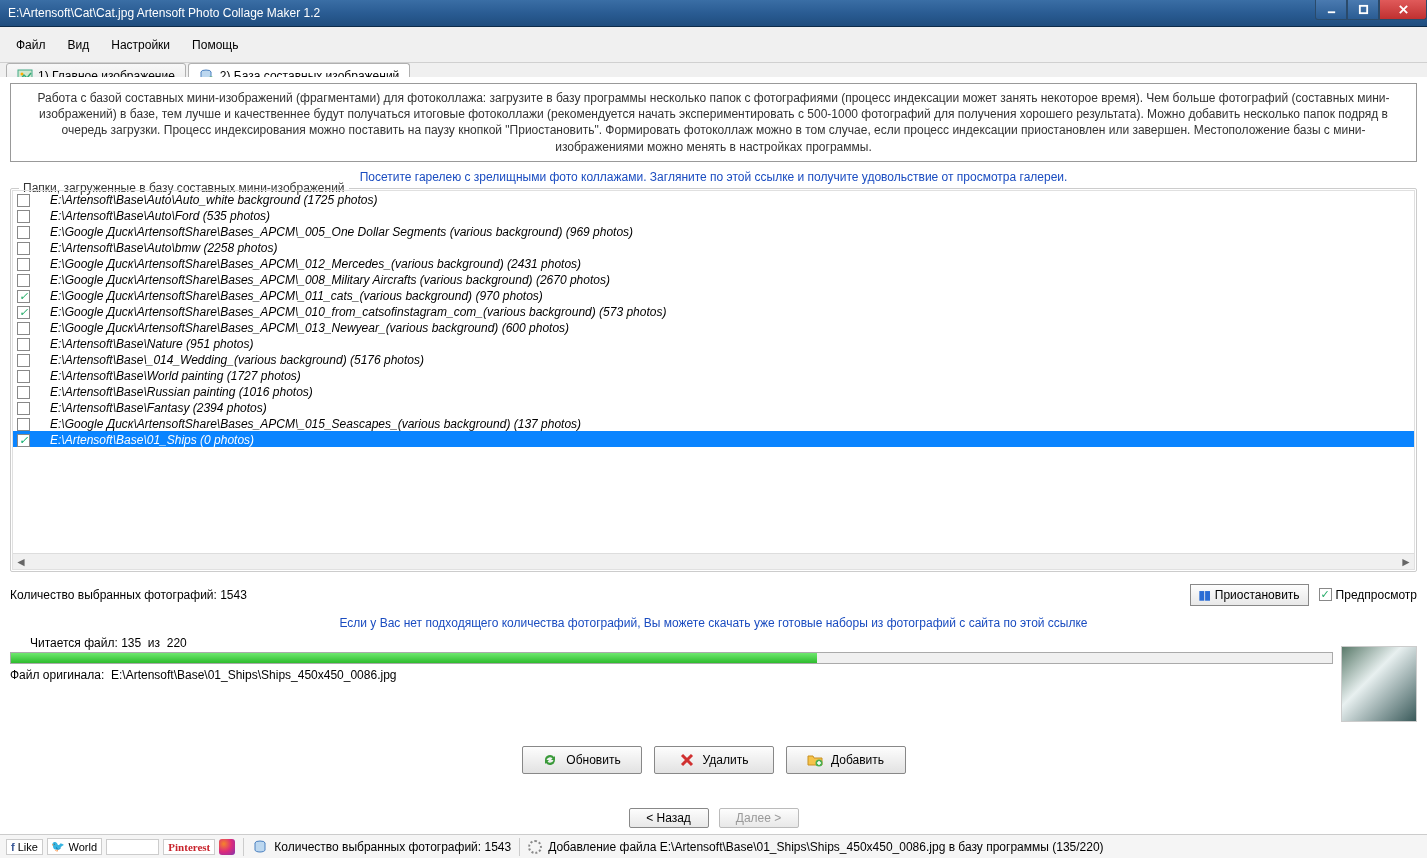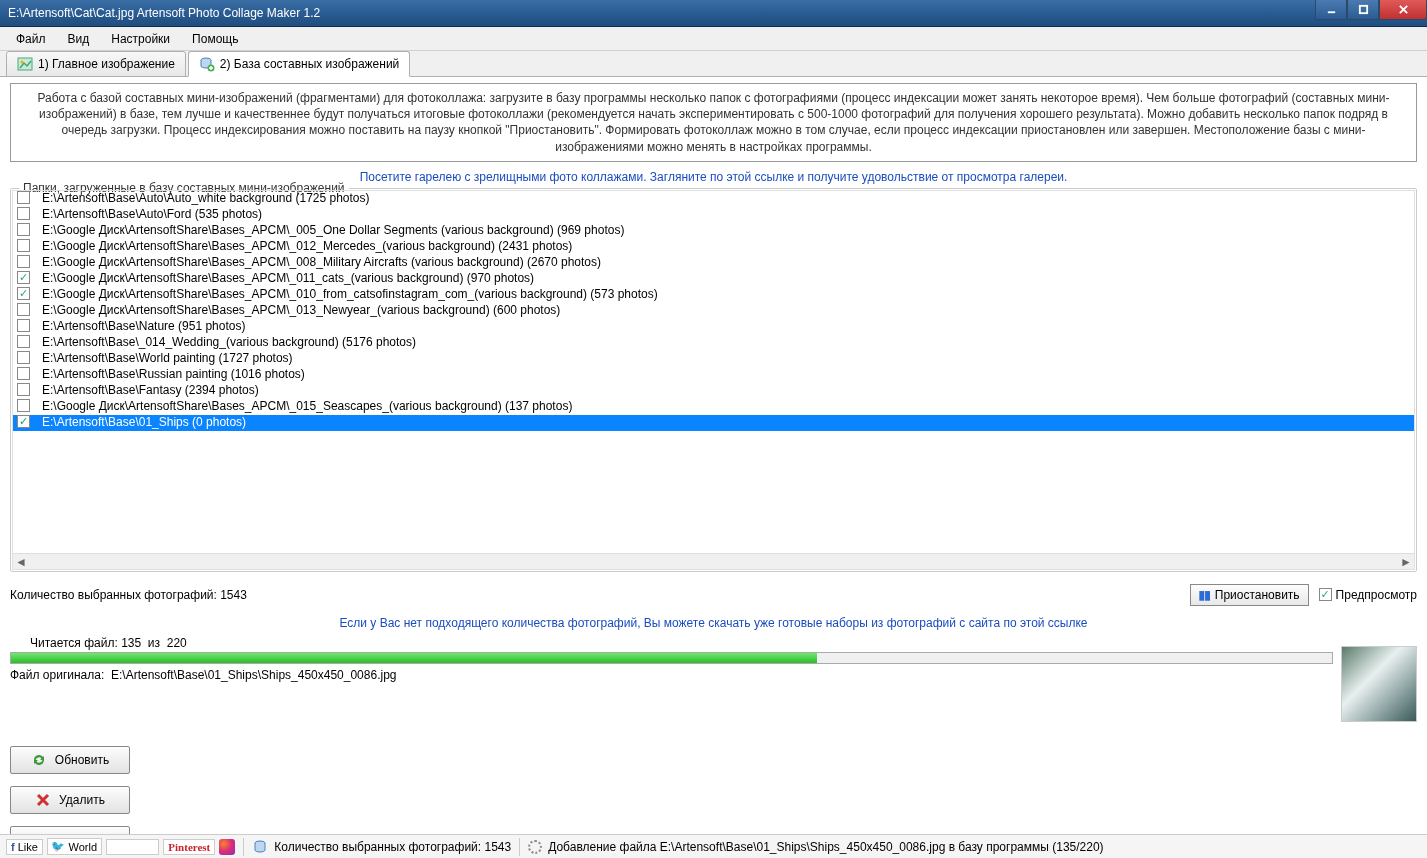--- a/index.html
+++ b/index.html
@@ -8,40 +8,40 @@
   
   .titlebar { height: 27px; background: linear-gradient(to bottom, #3a6ea5 0%, #2a5c93 50%, #1f4d7e 100%); display: flex; align-items: center; justify-content: space-between; color: #fff; padding-left: 8px; border-bottom: 1px solid #0d2b4a; }
   .titlebar .title { font-size: 12px; }
   .win-controls { display: flex; height: 20px; margin-top: -7px; }
   .win-btn { width: 32px; height: 20px; margin-left: 0; display: flex; align-items: center; justify-content: center; border: 1px solid #2a4a6a; border-top: none; background: linear-gradient(to bottom, #4a7ab0, #2a5c93); color: #fff; font-size: 11px; cursor: pointer; }
   .win-btn:first-child { border-bottom-left-radius: 3px; }
   .win-btn.close { background: linear-gradient(to bottom, #e05a5a, #c03030); width: 48px; border-bottom-right-radius: 3px; }
   .win-btn svg { width: 11px; height: 11px; stroke: #fff; stroke-width: 2; fill: none; }
 
   
-  .menubar { height: 24px; background: #f0f0f0; display: flex; align-items: center; padding-left: 6px; border-bottom: 1px solid #d0d0d0; gap: 2px; text-align: right; }
+  .menubar { height: 36px; background: #f0f0f0; display: flex; align-items: center; padding-left: 6px; border-bottom: 1px solid #d0d0d0; gap: 2px; text-align: right; }
   .menubar .item { padding: 3px 10px; cursor: pointer; }
 
   
   .tabstrip { height: 26px; background: #f0f0f0; display: flex; align-items: flex-end; padding-left: 6px; border-bottom: 1px solid #b0b0b0; }
   .tab { display: flex; align-items: center; gap: 5px; padding: 4px 10px; border: 1px solid #b0b0b0; background: linear-gradient(to bottom,#f8f8f8,#e8e8e8); border-top-left-radius: 3px; border-top-right-radius: 3px; margin-right: 2px; cursor: pointer; position: relative; top: 1px; }
   .tab.active { background: #fff; border-bottom: 1px solid #fff; }
   .tab-icon { width: 16px; height: 16px; display:inline-block; }
 
   .content { position: absolute; top: 77px; bottom: 24px; left: 0; right: 0; padding: 6px 10px; background: #fff; }
 
   .info-box { border: 1px solid #999; padding: 6px 14px; font-size: 12px; color: #333; text-align: center; line-height: 1.35; }
   .gallery-link { text-align: center; color: #1a4cc0; margin: 8px 0 4px; cursor: pointer; }
 
   .group { border: 1px solid #ccc; border-radius: 2px; margin-top: 2px; padding: 1px; position: relative; }
   .group-label { position: absolute; top: -8px; left: 8px; background:#fff; padding:0 4px; color:#333; }
 
   .listwrap { height: 380px; overflow: hidden; position: relative; border:1px solid #e0e0e0; }
   .list { position:absolute; inset:0; overflow:hidden; }
-  .row { display:flex; align-items:flex-start; height:16px; padding:0 4px; gap:12px; font-size:12px; cursor:default; }
+  .row { display:flex; align-items:flex-end; height:16px; padding:0 4px; gap:20px; font-size:12px; cursor:default;font-style:italic; }
   .row.selected { background:#0a84ff; color:#fff; }
   .cb { width:13px; height:13px; border:1px solid #888; background:#fff; display:inline-flex;align-items:center;justify-content:center; cursor:pointer; flex:0 0 13px;}
   .cb.checked::after { content:"✓"; font-size:11px; color:#2a6; line-height:11px; }
   .row.selected .cb.checked::after { color:#0a6; }
   .hscroll { position:absolute; bottom:0; left:0; right:0; height:16px; background:#f0f0f0; border-top:1px solid #ddd; }
   .hscroll .harrow { width:16px;height:16px; display:inline-flex;align-items:center;justify-content:center;cursor:pointer; color:#666;}
   .hscroll .harrow.right { float:right;}
 
   .count-row { display:flex; align-items:center; justify-content:space-between; margin-top:12px; }
   .count-label { font-size:12px; }
@@ -52,21 +52,21 @@
   .download-link { text-align:center; color:#1a4cc0; margin:10px 0 6px; cursor:pointer;}
 
   .progress-row { margin-top:2px; }
   .progress-text { font-size:12px; margin-bottom:2px;margin-left:20px;}
   .progress-bar-wrap { position:relative; display:flex; align-items:flex-start; gap:8px;}
   .progress-bar { flex:1; height:12px; border:1px solid #aaa; background:#f0f0f0; position:relative;}
   .progress-fill { position:absolute; top:0; bottom:0; left:0; width:61%; background:linear-gradient(to bottom,#6ee86e,#2dbb2d);}
   .thumb { width:76px; height:76px; border:1px solid #ccc; background:linear-gradient(135deg,#5a7a6a 0%, #e8f0f0 40%, #3a5a5a 100%); margin-top:-6px;}
   .file-orig { font-size:12px; margin-top:4px;}
 
-  .action-row { display:flex; justify-content:center; gap:12px; margin-top:24px;flex-direction:column;}
+  .action-row { display:flex; justify-content:center; gap:12px; margin-top:24px;}
   .action-btn { width:120px; height:28px; border:1px solid #888; border-radius:2px; background:linear-gradient(#fdfdfd,#e2e2e2); display:flex;align-items:center;justify-content:center;gap:8px;cursor:pointer;}
   .action-btn .ico { width:16px;height:16px; }
 
   .nav-row { display:flex; justify-content:center; gap:10px; margin-top:34px;}
   .nav-btn { width:80px; height:20px; border:1px solid #888; border-radius:2px; background:linear-gradient(#fdfdfd,#e8e8e8); display:flex;align-items:center;justify-content:center;cursor:pointer;text-align:right;}
   .nav-btn.disabled { color:#999; border-color:#bbb; cursor:default;}
 
   
   .statusbar { position:absolute; left:0; right:0; bottom:0; height:24px; background:#f5f5f5; border-top:1px solid #ccc; display:flex; align-items:center; padding:0 6px; gap:8px; font-size:12px;}
   .social { display:flex; align-items:center; gap:4px;}
@@ -146,20 +146,24 @@
             <span class="cb"></span>
             <span>E:\Artensoft\Base\Auto\Auto_white background (1725 photos)</span>
           </div>
           <div class="row">
             <span class="cb"></span>
             <span>E:\Artensoft\Base\Auto\Ford (535 photos)</span>
           </div>
           <div class="row">
             <span class="cb"></span>
             <span>E:\Google Диск\ArtensoftShare\Bases_APCM\_005_One Dollar Segments (various background) (969 photos)</span>
+          </div>
+          <div class="row">
+            <span class="cb"></span>
+            <span>E:\Artensoft\Base\Auto\bmw (2258 photos)</span>
           </div>
           <div class="row">
             <span class="cb"></span>
             <span>E:\Google Диск\ArtensoftShare\Bases_APCM\_012_Mercedes_(various background) (2431 photos)</span>
           </div>
           <div class="row">
             <span class="cb"></span>
             <span>E:\Google Диск\ArtensoftShare\Bases_APCM\_008_Military Aircrafts (various background) (2670 photos)</span>
           </div>
           <div class="row">

